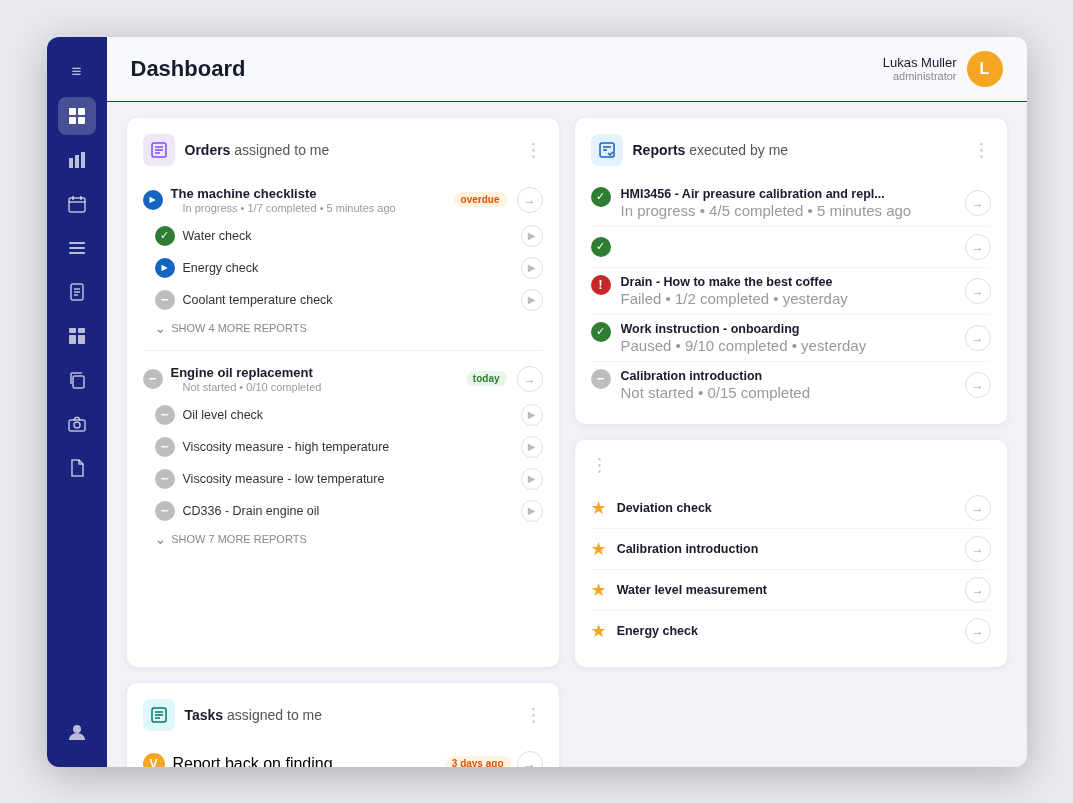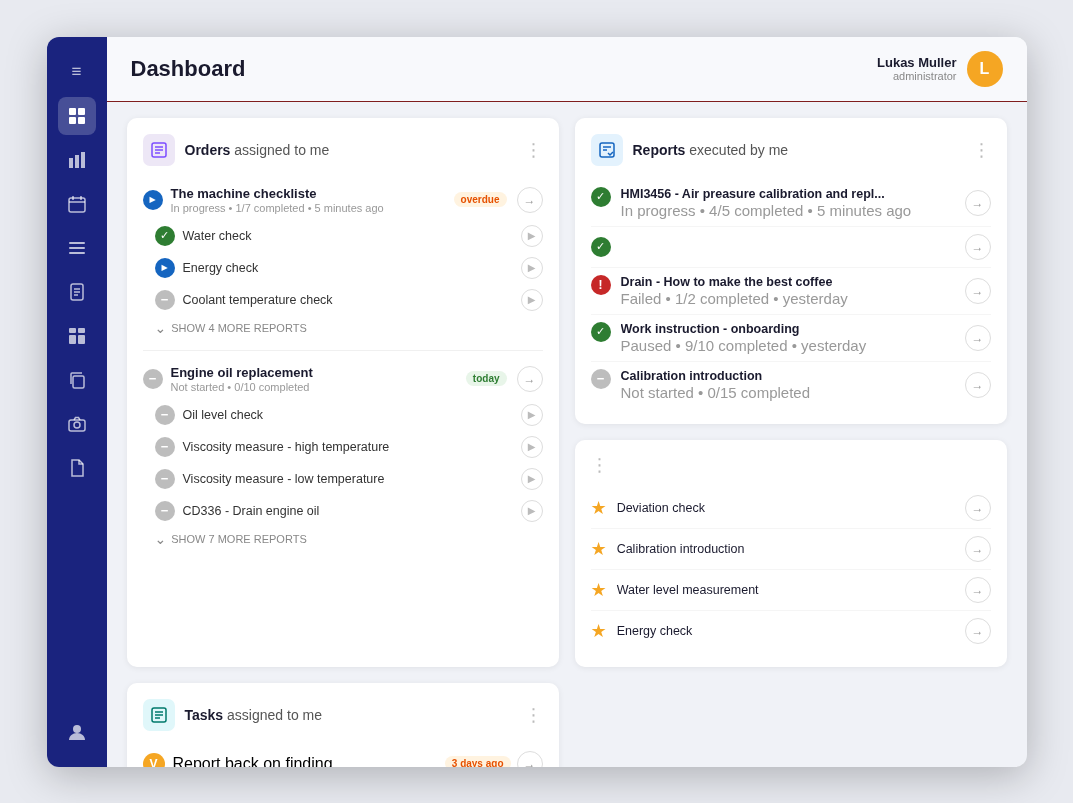--- a/index.html
+++ b/index.html
@@ -70,21 +70,21 @@
       align-items: center;
       gap: 10px;
     }
 
     .header-user-info {
       text-align: right;
     }
 
     .header-user-name {
       font-size: 13px;
-      font-weight: 700;
+      font-weight: 400;
       color: #1a1a2e;
     }
 
     .header-user-role {
       font-size: 11px;
       color: #888;
     }
 
     .avatar {
       width: 36px;
@@ -171,21 +171,21 @@
     }
 
     .order-main-left {
       display: flex;
       align-items: center;
       gap: 8px;
     }
 
     .order-main-info {}
     .order-main-title { font-size: 13px; font-weight: 600; color: #1a1a2e; }
-    .order-main-sub { font-size: 11px; color: #999; margin-top: 1px; }
+    .order-main-sub { font-size: 11px; color: #999; margin-top: 1px; margin-left: 12px; }
 
     .badge-overdue {
       background: #fff3e0;
       color: #e65100;
       font-size: 10px;
       font-weight: 600;
       padding: 2px 7px;
       border-radius: 10px;
       margin-right: 4px;
     }
@@ -345,21 +345,21 @@
     }
     .doc-item:last-child { border-bottom: none; }
 
     .doc-left {
       display: flex;
       align-items: center;
       gap: 10px;
       flex: 1;
     }
 
-    .doc-title { font-size: 12.5px; font-weight: 400; color: #1a1a2e; }
+    .doc-title { font-size: 12.5px; font-weight: 700; color: #1a1a2e; }
 
     .task-item {
       display: flex;
       align-items: center;
       justify-content: space-between;
       padding: 6px 0;
     }
 
     .task-left {
       display: flex;

